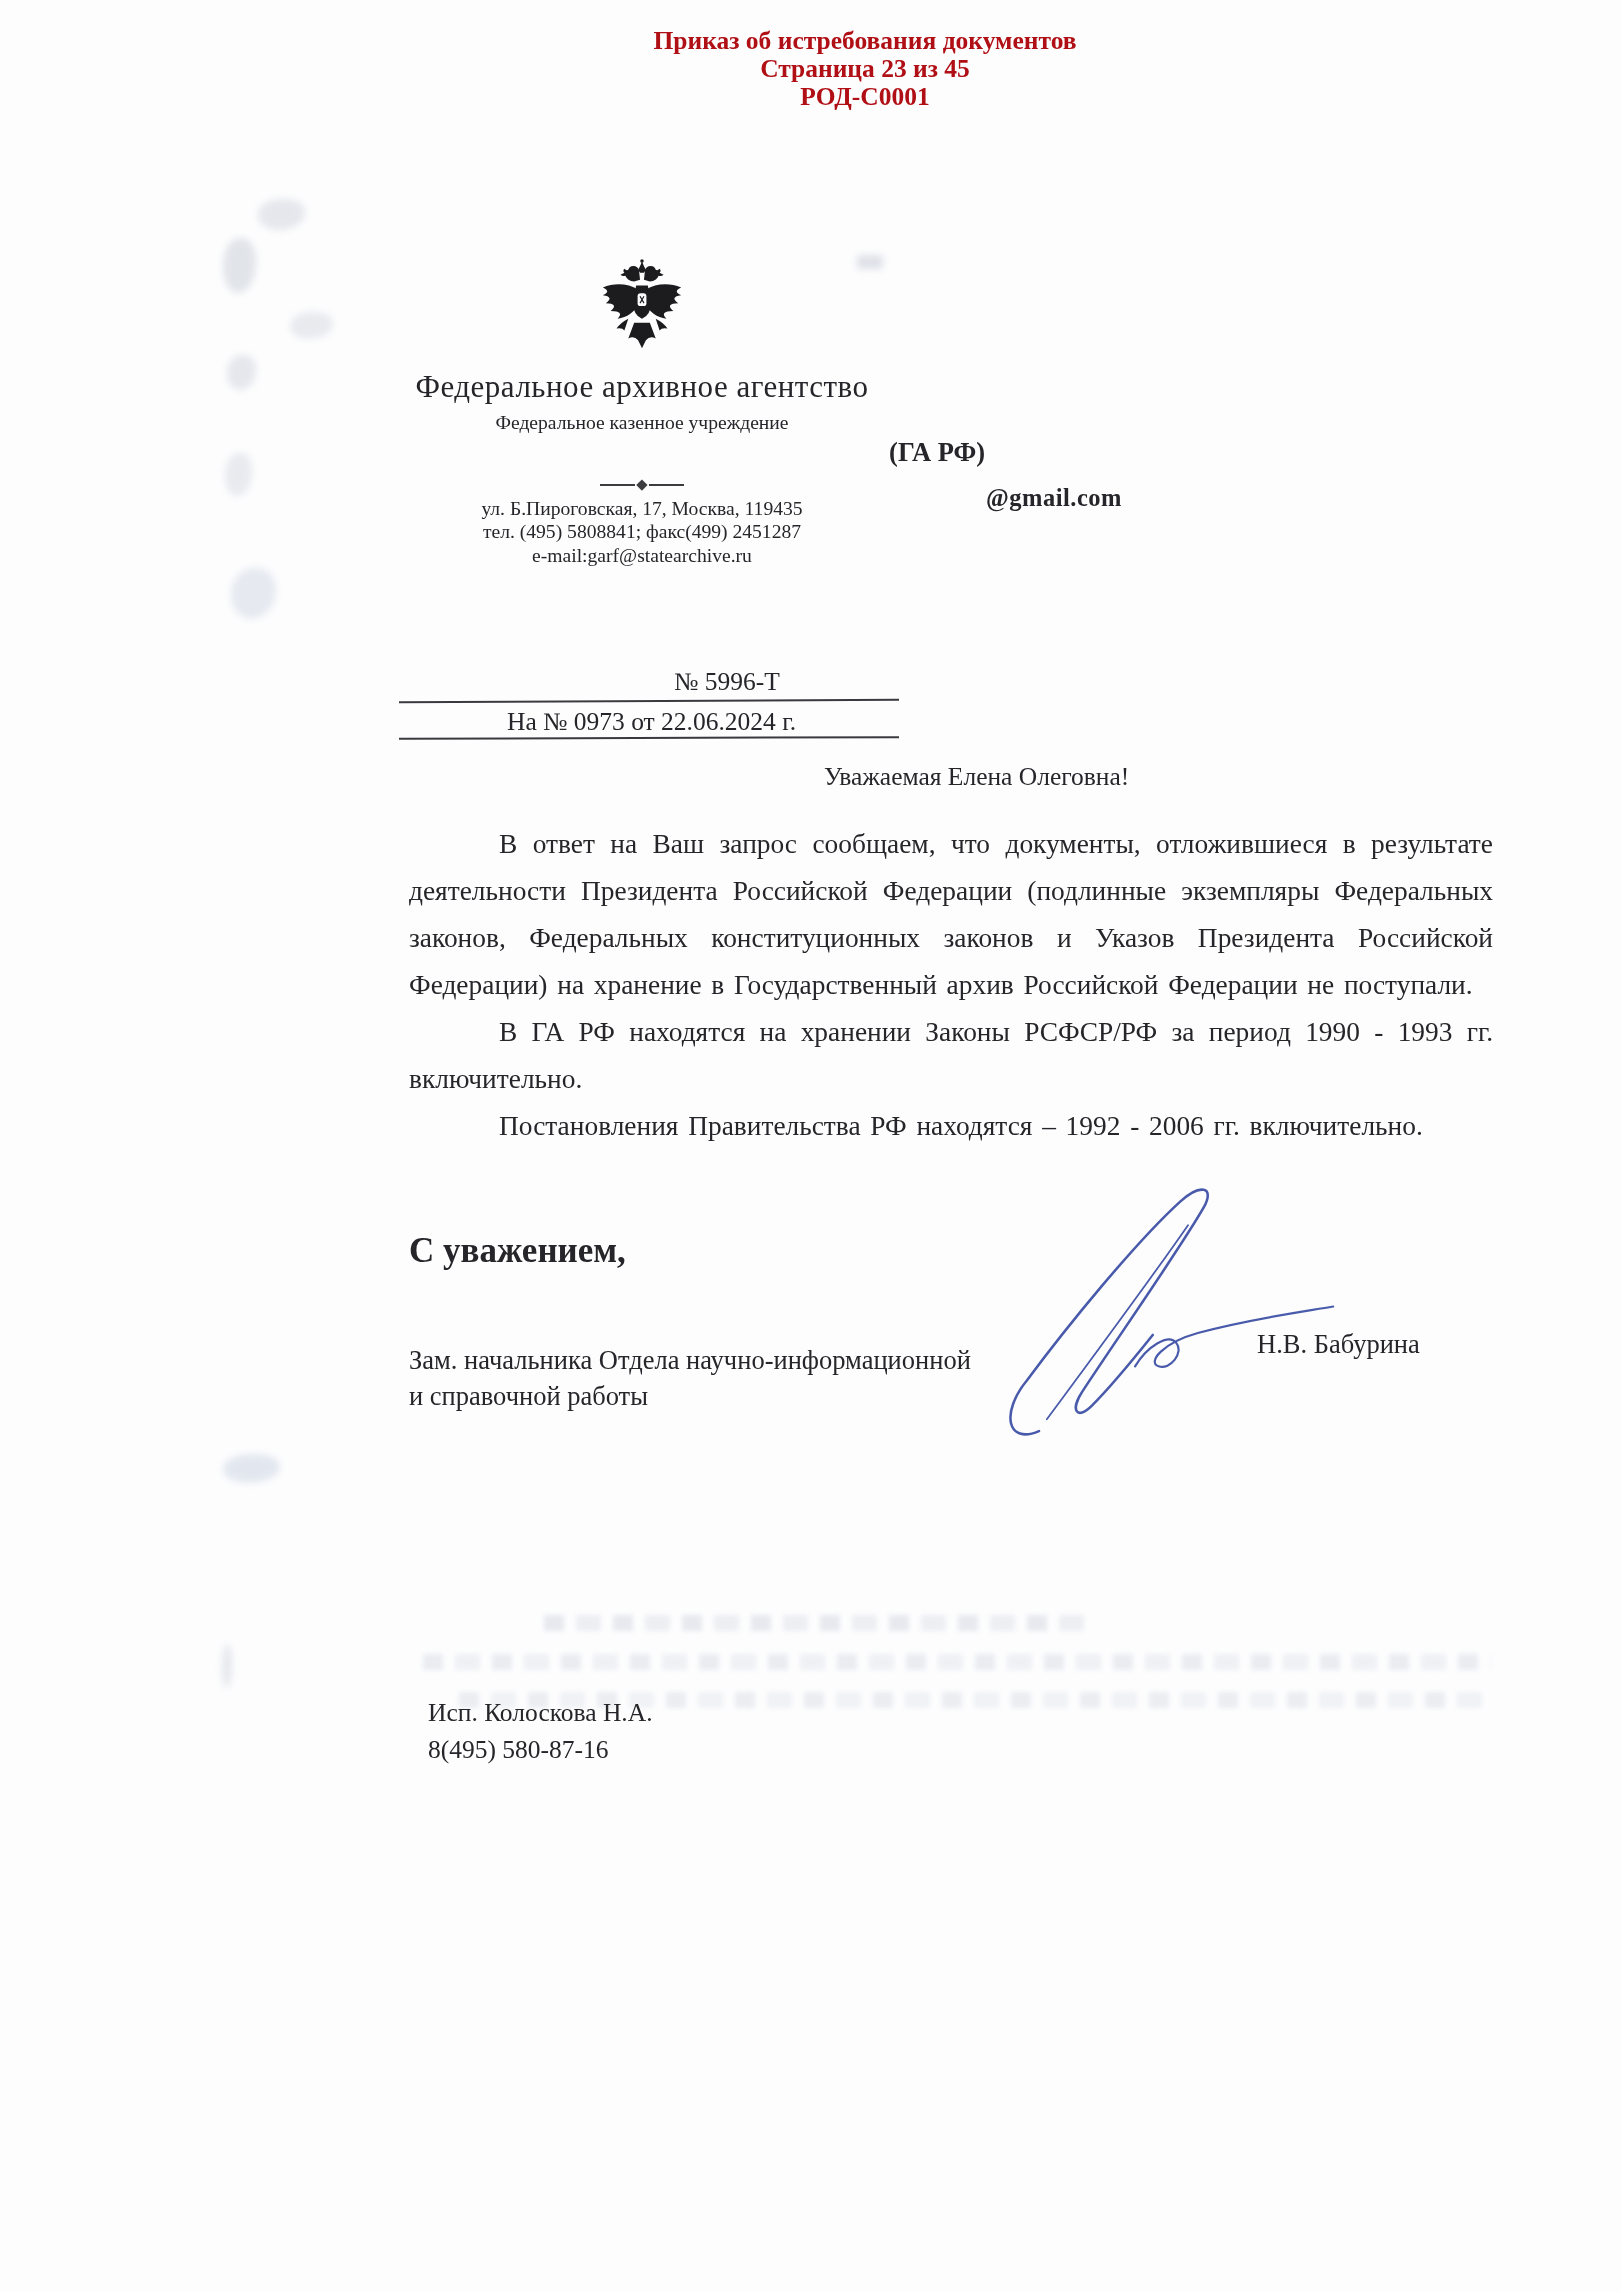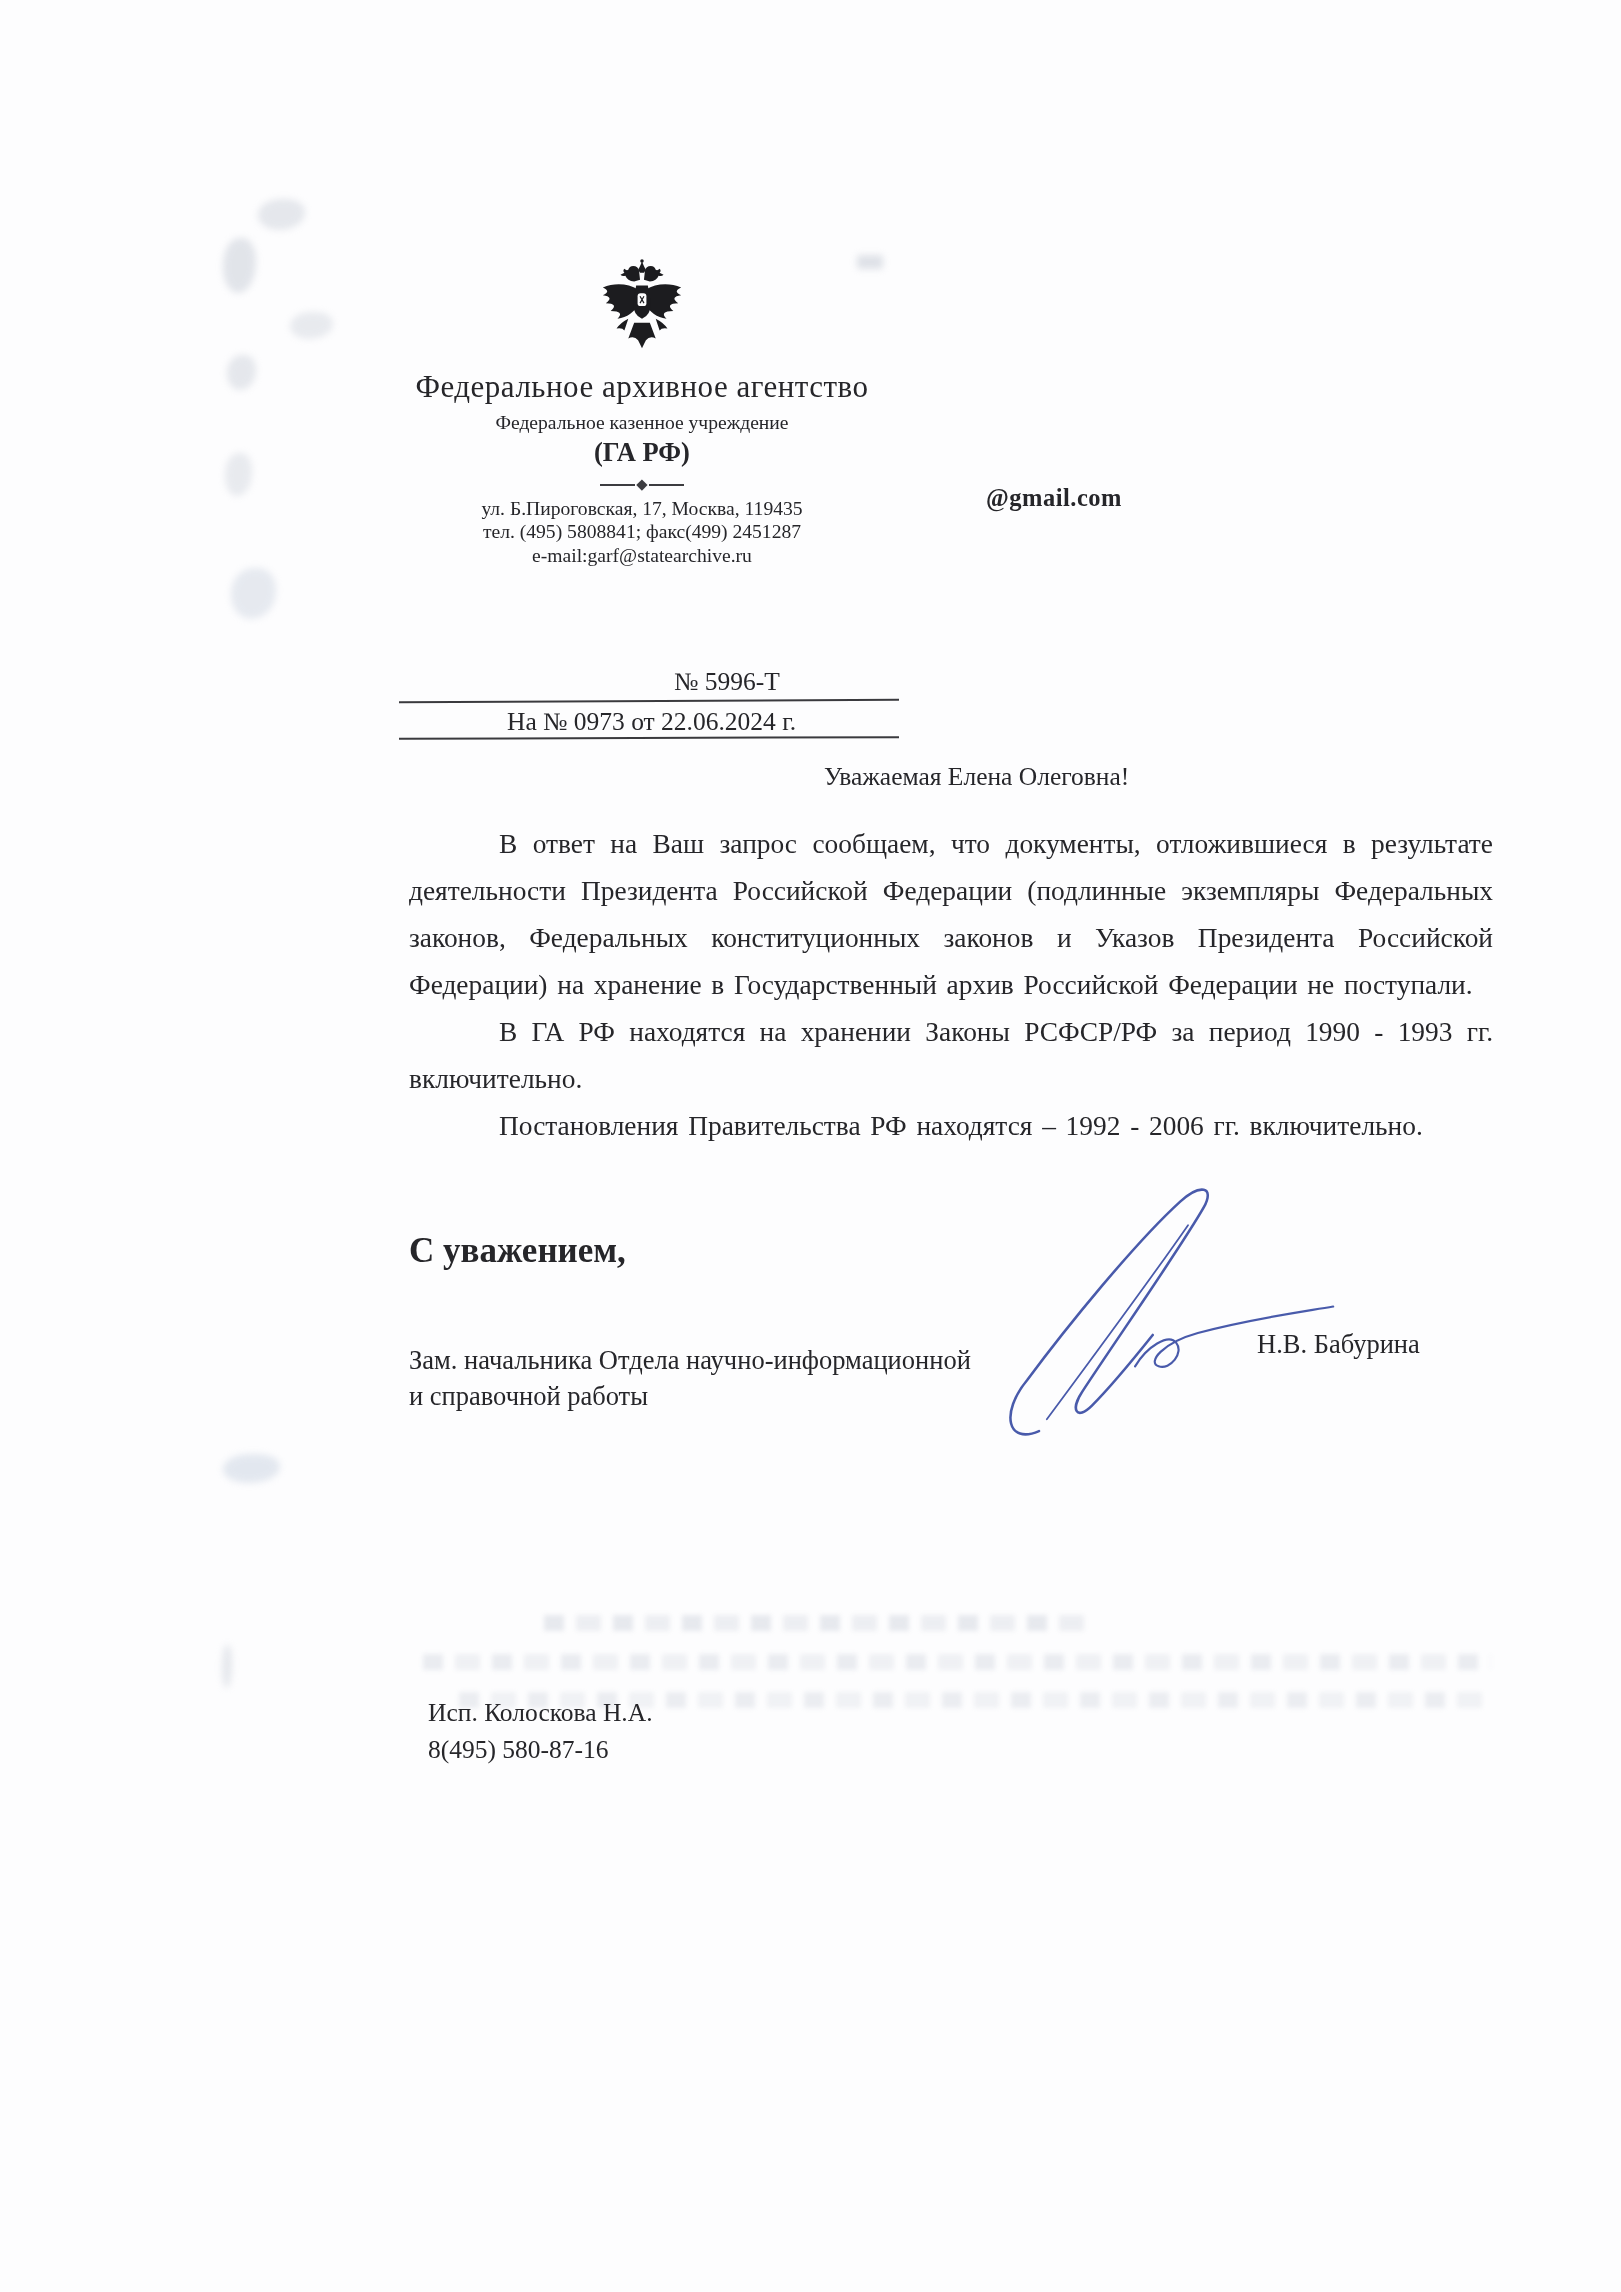--- a/index.html
+++ b/index.html
@@ -24,21 +24,21 @@
 
   
   .letterhead {
     position: absolute; top: 259px; left: 299px; width: 686px;
     text-align: center;
   }
   .emblem-wrap { height: 102px; }
   .lh-agency { font-size: 31px; margin-top: 7.8px; letter-spacing: 0.5px; }
   .lh-institution { font-size: 19.6px; font-weight: normal; margin-top: 6.9px; }
   .lh-name { font-size: 26.5px; font-weight: bold; line-height: 30px; margin-top: 3.9px; letter-spacing: 0.5px;}
-  .lh-abbr { font-size: 26.5px; font-weight: bold; margin-top: 2.9px; }
+  .lh-abbr { font-size: 26.5px; font-weight: bold; margin-top: 2.9px; text-align: right; }
   .lh-divider { display: flex; align-items: center; justify-content: center; margin: 13.7px auto 7.8px auto; }
   .lh-divider .bar { width: 35px; height: 2px; background: #3c3c40; }
   .lh-divider .diamond { width: 7.8px; height: 7.8px; background: #3c3c40; transform: rotate(45deg); margin: 0 2.9px; }
   .lh-contact { font-size: 19.6px; line-height: 23.5px; }
 
   .recipient-email {
     position: absolute; top: 484px; left: 986px;
     font-size: 24.5px; font-weight: bold; letter-spacing: 0.5px;
   }
 
@@ -77,20 +77,25 @@
       rgba(138,150,172,.55) 0 19.6px, rgba(138,150,172,0) 19.6px 32px,
       rgba(138,150,172,.4) 32px 57px, rgba(138,150,172,0) 57px 69px);
     pointer-events: none;
   }
 </style>
 </head>
 <body>
 
 <div class="page">
 
+  <div class="stamp-header">
+    <div>Приказ об истребования документов</div>
+    <div>Страница 23 из 45</div>
+    <div>РОД-С0001</div>
+  </div>
 
   <div class="letterhead">
     <div class="emblem-wrap">
       <svg width="94" height="100" viewBox="0 0 96 102" aria-hidden="true">
         <g fill="#1c1c1f">
           <path d="M44 11 q4 -7 4 -10 q0 3 4 10 l-2 3 h-4 z"></path>
           <circle cx="48" cy="2" r="1.8"></circle>
           <path d="M40 23 q-7 -1 -9 -6 q-3 1 -5 -1 l4 -2 q-2 -2 0 -4 q2 2 4 1 q1 -4 5 -4 q5 0 6 5 l1 9 z"></path>
           <path d="M56 23 q7 -1 9 -6 q3 1 5 -1 l-4 -2 q2 -2 0 -4 q-2 2 -4 1 q-1 -4 -5 -4 q-5 0 -6 5 l-1 9 z"></path>
           <path d="M44 31 C34 25 20 24 8 29 C14 32 14 34 8 37 C16 38 17 41 11 45 C20 45 22 48 16 53 C26 53 28 56 23 61 C33 60 40 54 44 47 Z"></path>

